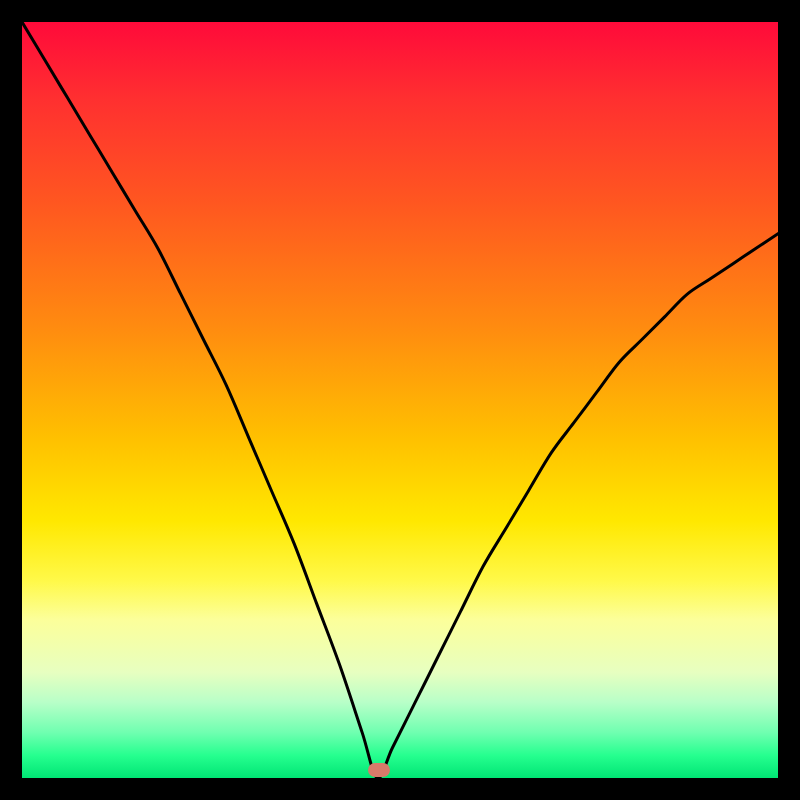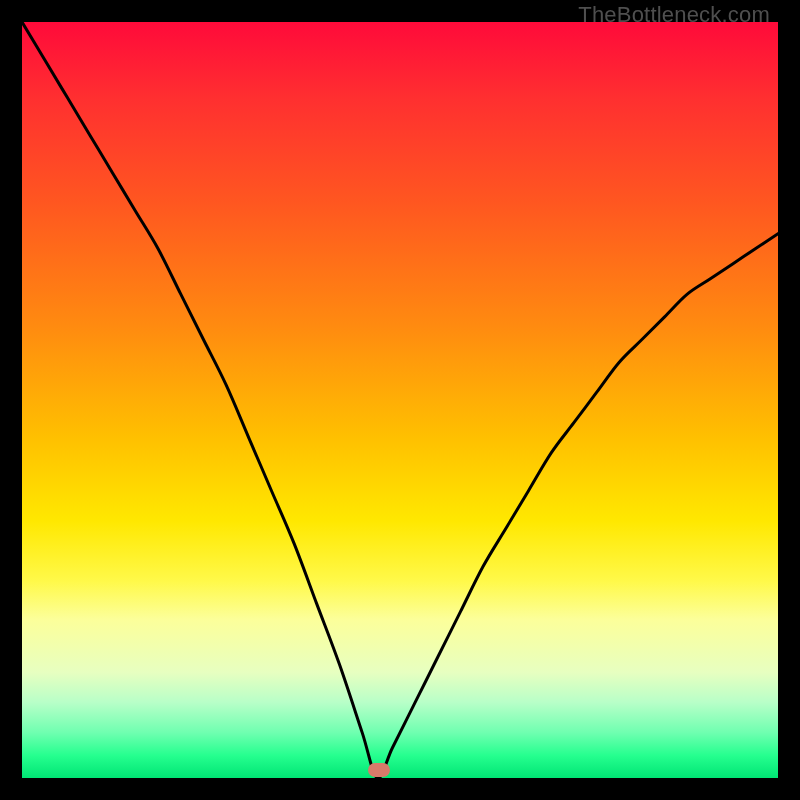--- a/index.html
+++ b/index.html
@@ -63,21 +63,20 @@
     background: #d87a6a;
     border-radius: 7px;
     transform: translate(-50%, -50%);
     z-index: 3;
   }
 </style>
 </head>
 <body>
 
 <div class="frame">
-  <div class="watermark">TheBottleneck.com</div>
 
   <div class="plot-area">
     <svg class="curve" viewBox="0 0 756 756" preserveAspectRatio="none">
       <path id="curve-path" fill="none" stroke="#000" stroke-width="3" stroke-linecap="round" stroke-linejoin="round" d="M 0.00 0.00 C 3.78 6.30, 15.12 25.20, 22.68 37.80 C 30.24 50.40, 37.80 63.00, 45.36 75.60 C 52.92 88.20, 60.48 100.80, 68.04 113.40 C 75.60 126.00, 83.16 138.60, 90.72 151.20 C 98.28 163.80, 105.84 176.40, 113.40 189.00 C 120.96 201.60, 128.52 212.94, 136.08 226.80 C 143.64 240.66, 151.20 257.04, 158.76 272.16 C 166.32 287.28, 173.88 302.40, 181.44 317.52 C 189.00 332.64, 196.56 346.50, 204.12 362.88 C 211.68 379.26, 219.24 398.16, 226.80 415.80 C 234.36 433.44, 241.92 451.08, 249.48 468.72 C 257.04 486.36, 264.60 502.74, 272.16 521.64 C 279.72 540.54, 287.28 561.96, 294.84 582.12 C 302.40 602.28, 309.96 621.18, 317.52 642.60 C 325.08 664.02, 333.90 691.74, 340.20 710.64 C 346.50 729.54, 350.28 753.48, 355.32 756.00 C 360.36 758.52, 364.14 738.36, 370.44 725.76 C 376.74 713.16, 385.56 695.52, 393.12 680.40 C 400.68 665.28, 408.24 650.16, 415.80 635.04 C 423.36 619.92, 430.92 604.80, 438.48 589.68 C 446.04 574.56, 453.60 558.18, 461.16 544.32 C 468.72 530.46, 476.28 519.12, 483.84 506.52 C 491.40 493.92, 498.96 481.32, 506.52 468.72 C 514.08 456.12, 521.64 442.26, 529.20 430.92 C 536.76 419.58, 544.32 410.76, 551.88 400.68 C 559.44 390.60, 567.00 380.52, 574.56 370.44 C 582.12 360.36, 589.68 349.02, 597.24 340.20 C 604.80 331.38, 612.36 325.08, 619.92 317.52 C 627.48 309.96, 635.04 302.40, 642.60 294.84 C 650.16 287.28, 657.72 278.46, 665.28 272.16 C 672.84 265.86, 680.40 262.08, 687.96 257.04 C 695.52 252.00, 703.08 246.96, 710.64 241.92 C 718.20 236.88, 725.76 231.84, 733.32 226.80 C 740.88 221.76, 752.22 214.20, 756.00 211.68"></path>
     </svg>
     <div class="marker" id="min-marker" style="left: 47.2%; top: 98.9%;"></div>
   </div>
 </div>
 
 </body></html>

